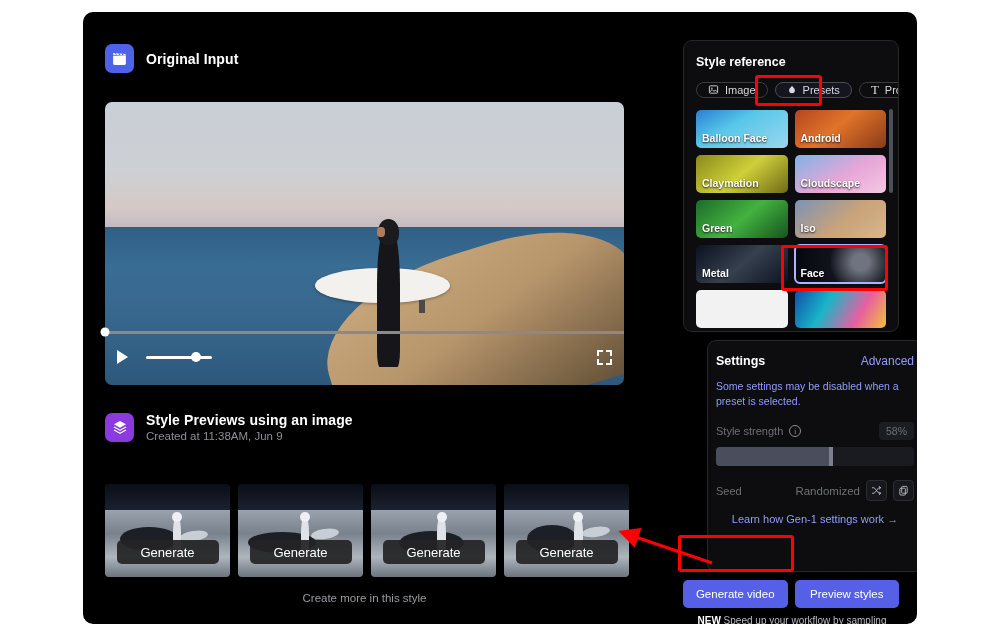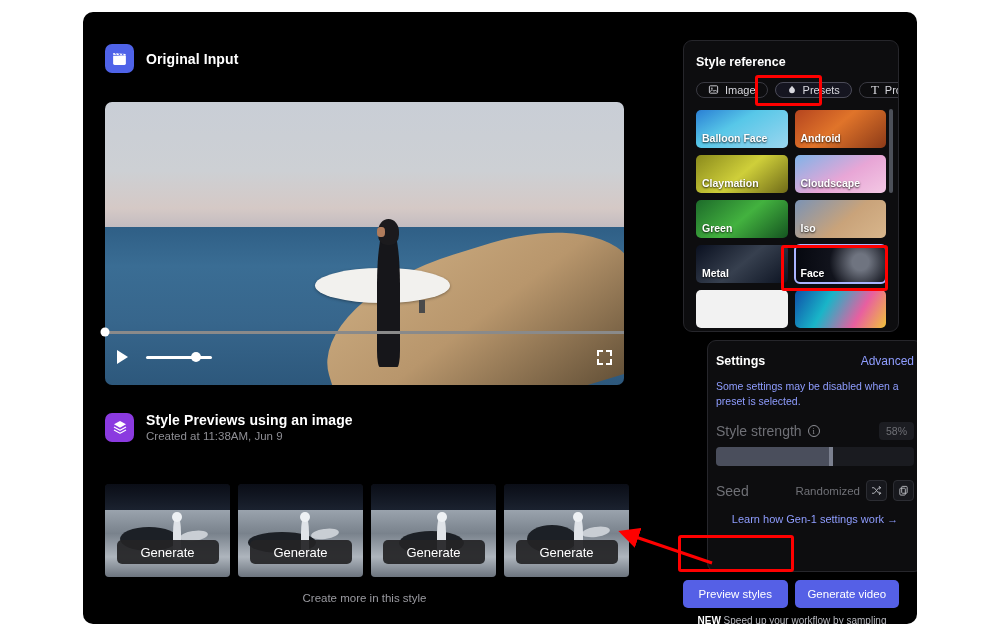--- a/index.html
+++ b/index.html
@@ -228,21 +228,21 @@
     width: 100%; height: 40%;
     background: #4c5059; border-radius: 2px;
   }
 
   #settings-card { position: absolute; left: 0; top: 300px; width: 216px; height: 232px; padding: 13px 8px; margin-left: 24px; }
   .settings-head { display: flex; align-items: center; justify-content: space-between; }
   .adv-link { color: #8f9dff; font-size: 12px; cursor: pointer; }
   .note { color: #8f9dff; font-size: 10.5px; line-height: 1.45; margin-top: 11px; }
 
   .row { display: flex; align-items: center; margin-top: 13px; }
-  .lbl { color: #6f7076; font-size: 14px; }
+  .lbl { color: #6f7076; font-size: 11px; }
   .info-i {
     width: 12px; height: 12px; border: 1px solid #8b8c92; border-radius: 50%;
     color: #8b8c92; font-size: 8.5px; line-height: 10px; text-align: center;
     margin-left: 6px; font-family: "Liberation Serif", serif;
   }
   .pct {
     margin-left: auto; background: #1c1d22; border-radius: 4px;
     color: #6f7076; font-size: 10.5px; padding: 3px 7px;
   }
   .slider {
@@ -504,22 +504,22 @@
             <rect x="8" y="3" width="12" height="15" rx="2"></rect>
             <rect x="4" y="7" width="12" height="15" rx="2"></rect>
           </svg>
         </div>
       </div>
 
       <div class="learn">Learn how Gen-1 settings work →</div>
     </div>
 
     <div id="action-row">
+      <div class="primary-btn">Generate video</div>
       <div class="primary-btn">Preview styles</div>
-      <div class="primary-btn">Generate video</div>
     </div>
 
     <div id="promo">
       <b>NEW</b><span> Speed up your workflow by sampling various styles for your video</span>
     </div>
   </div>
 </div>
 
 <div class="red-box" style="left:755px; top:75px; width:67px; height:31px;"></div>
 <div class="red-box" style="left:781px; top:245px; width:107px; height:46px;"></div>

